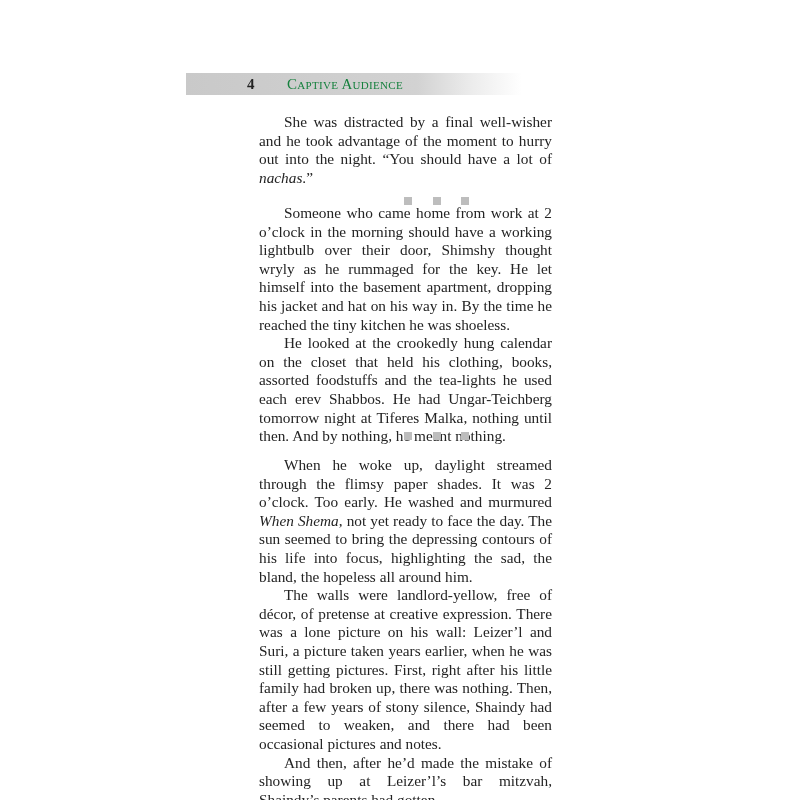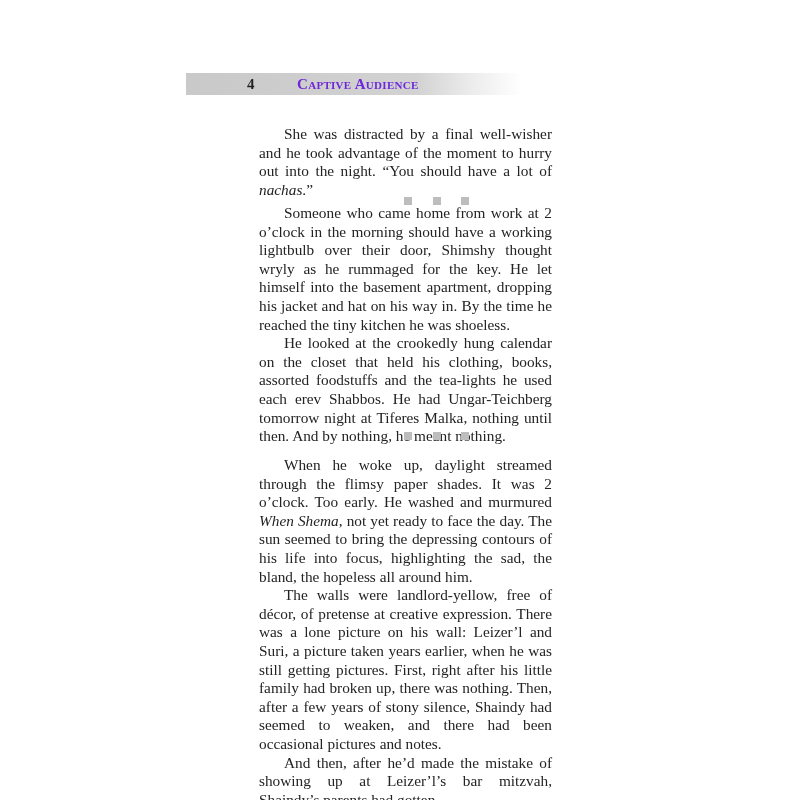--- a/index.html
+++ b/index.html
@@ -2,35 +2,35 @@
 <html><head>
 <meta charset="utf-8">
 <style>
   html, body { margin: 0; padding: 0; background: #ffffff; }
   body { width: 800px; height: 800px; position: relative; overflow: hidden; font-family: "DejaVu Serif", "Liberation Serif", serif; color: #222; }
   .header-bar {
     position: absolute; left: 186px; top: 73px; width: 420px; height: 22px;
     background: linear-gradient(to right, #c9c9c9 0%, #d2d2d2 55%, #ececec 68%, #ffffff 80%);
   }
   .page-num { position: absolute; left: 247px; top: 76px; font-family: "Liberation Serif", serif; font-weight: bold; font-size: 15px; color: #222; }
-  .running-title { position: absolute; left: 297px; top: 76px; font-family: "Liberation Serif", serif; font-weight: bold; font-size: 15px; font-variant: small-caps; letter-spacing: 0.3px; color: #6d28d9; }
+  .running-title { position: absolute; left: 287px; top: 76px; font-family: "Liberation Serif", serif; font-weight: normal; font-size: 15px; font-variant: small-caps; letter-spacing: 0.3px; color: #15803d; }
   .text-block { position: absolute; left: 259px; width: 293px; font-family: "Liberation Serif", serif; font-size: 15.3px; line-height: 18.6px; text-align: justify; color: #232323; }
   .text-block p { margin: 0; text-indent: 25px; }
   .sep { position: absolute; left: 0; width: 800px; height: 10px; }
   .sep span { position: absolute; top: 0; width: 8px; height: 8px; background: #bdbdbd; }
   em { font-style: italic; }
 </style>
 </head>
 <body>
 
 <div class="header-bar"></div>
 <div class="page-num">4</div>
 <div class="running-title">Captive Audience</div>
 
-<div class="text-block" style="top:125px;">
+<div class="text-block" style="top:113px;">
   <p><span>She was distracted by a final well-wisher and he took advantage of the moment to hurry out into the night. “You should have a lot of </span><em>nachas</em><span>.”</span></p>
 </div>
 
 <div class="sep" style="top:197px;">
   <span style="left:404px;"></span>
   <span style="left:433px;"></span>
   <span style="left:461px;"></span>
 </div>
 
 <div class="text-block" style="top:204px;">

